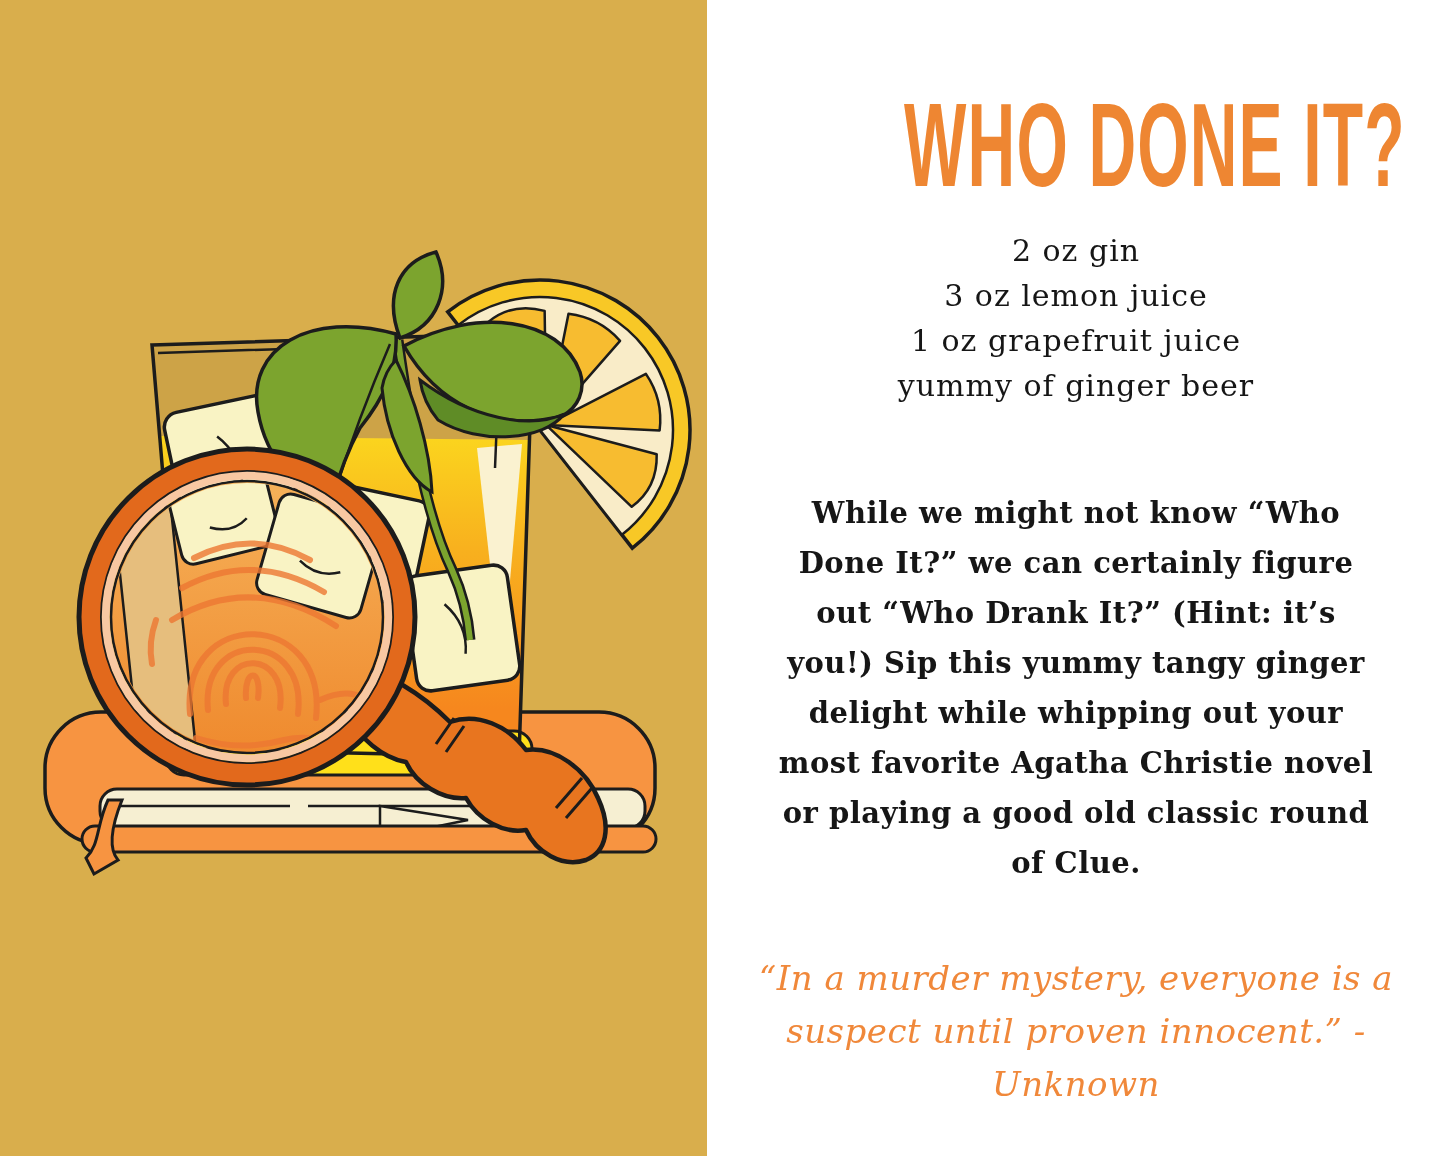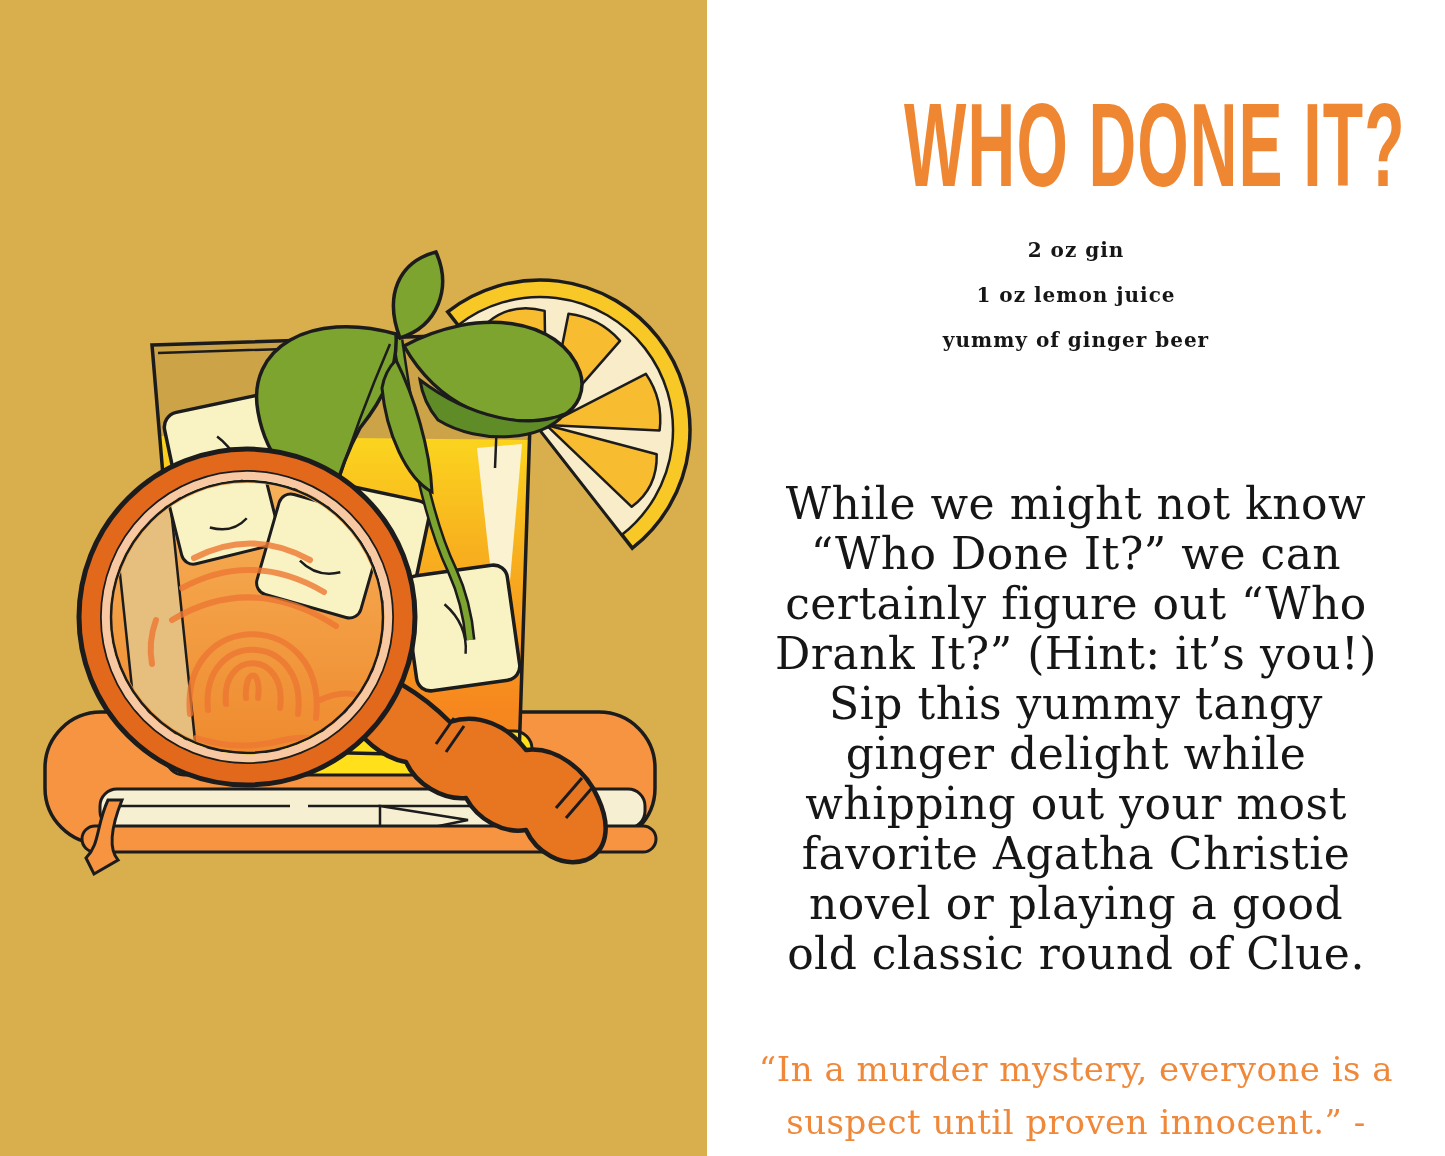--- a/index.html
+++ b/index.html
@@ -18,29 +18,29 @@
   }
   .title-wrap{margin-top:92px;width:738px;text-align:center;}
   .title{
     display:inline-block;white-space:nowrap;
     font-family:"Liberation Sans", sans-serif;font-weight:700;
     font-size:118px;line-height:0.9;letter-spacing:2px;
     color:var(--title);
     transform:scaleX(0.56);transform-origin:50% 50%;
   }
   .ingredients{
-    margin-top:30px;font-weight:700;font-size:20px;line-height:45px;
+    margin-top:30px;font-weight:400;font-size:30px;line-height:45px;
     letter-spacing:1px;color:var(--ink);
   }
   .description{
-    margin:116px auto 0 auto;width:612px;font-size:44px;line-height:50px;
-    letter-spacing:0.5px;color:var(--ink);
+    margin:80px auto 0 auto;width:612px;font-size:29px;line-height:50px;
+    letter-spacing:0.5px;color:var(--ink);font-weight:bold;
   }
   .quote{
-    margin:64px auto 0 auto;width:640px;
+    margin:64px auto 0 auto;width:640px;font-style:italic;
     font-size:34px;line-height:53px;letter-spacing:0.5px;color:var(--quote);
   }
   .stopLiqTop{stop-color:var(--liquid-top);}
   .stopLiqMid{stop-color:var(--liquid-mid);}
   .stopLiqBot{stop-color:var(--liquid-bottom);}
   .stopLensTop{stop-color:var(--lens-top);}
   .stopLensBot{stop-color:var(--lens-bottom);}
 </style>
 </head>
 <body>
@@ -170,18 +170,19 @@
     </g>
   </svg>
 </div>
 
 <div class="right-panel">
   <div class="title-wrap">
     <h1 class="title" style="margin:0">WHO DONE IT?</h1>
   </div>
   <div class="ingredients">
     <div>2 oz gin</div>
-    <div>1 oz lemon juice</div>
+    <div>3 oz lemon juice</div>
+    <div>1 oz grapefruit juice</div>
     <div>yummy of ginger beer</div>
   </div>
   <p class="description">While we might not know “Who Done It?” we can certainly figure out “Who Drank It?” (Hint: it’s you!) Sip this yummy tangy ginger delight while whipping out your most favorite Agatha Christie novel or playing a good old classic round of Clue.</p>
   <p class="quote">“In a murder mystery, everyone is a suspect until proven innocent.” - Unknown</p>
 </div>
 
 </body></html>

